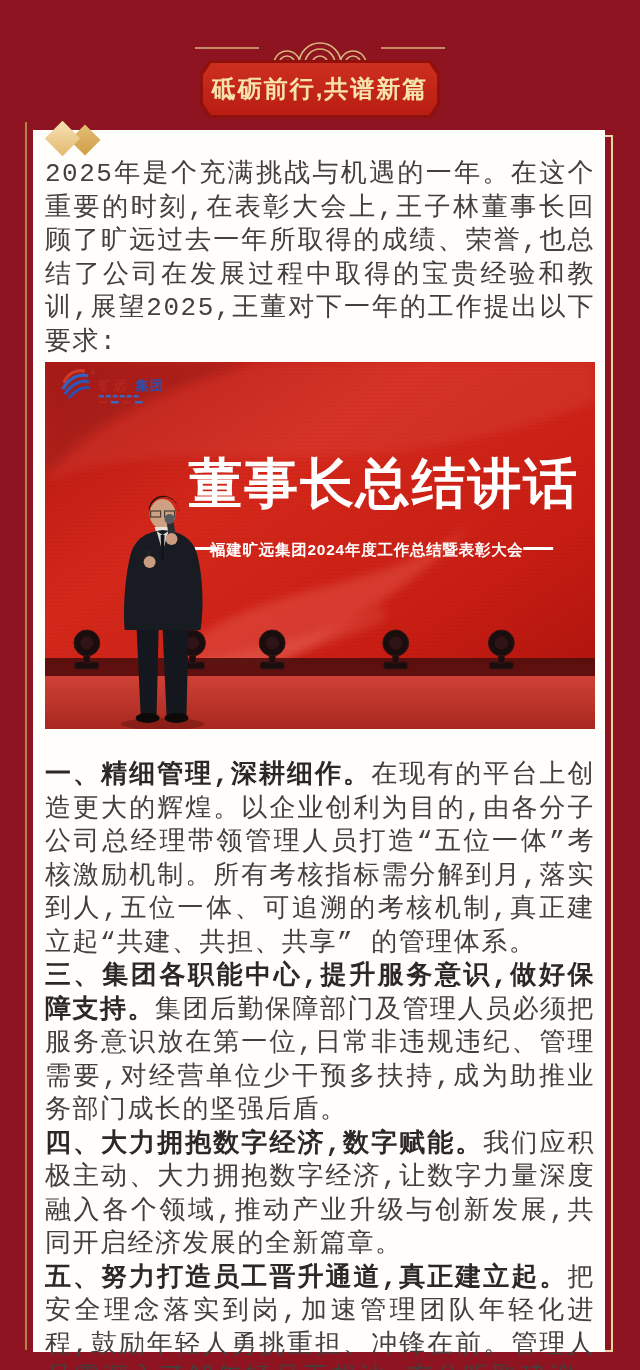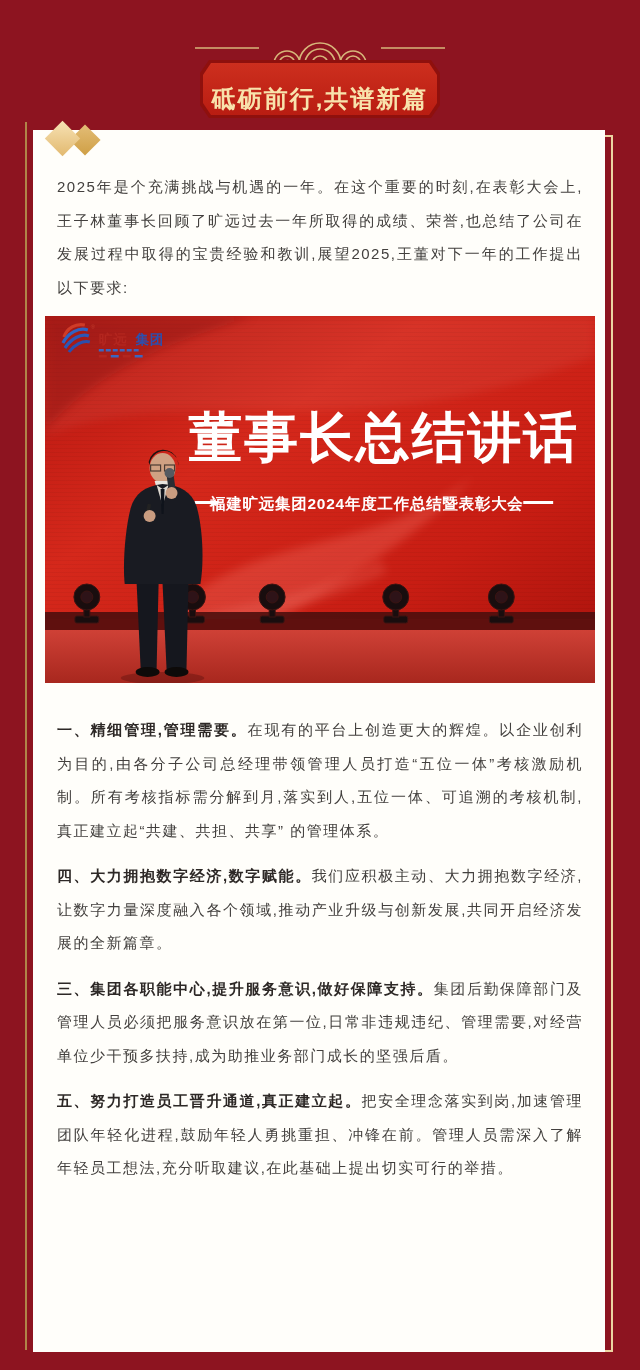--- a/index.html
+++ b/index.html
@@ -10,38 +10,38 @@
   
   .cloud{position:absolute;top:26px;left:195px;}
 
   
   .badge{position:absolute;top:60px;left:200px;width:240px;height:58px;background:#8f100d;
          clip-path:polygon(9px 0,calc(100% - 9px) 0,100% 13px,100% calc(100% - 13px),
                    calc(100% - 9px) 100%,9px 100%,0 calc(100% - 13px),0 13px);}
   .badge-inner{position:absolute;inset:3px;background:linear-gradient(180deg,#cd2f1e,#b91d12);
          clip-path:polygon(8px 0,calc(100% - 8px) 0,100% 12px,100% calc(100% - 12px),
                    calc(100% - 8px) 100%,8px 100%,0 calc(100% - 12px),0 12px);
-         display:flex;align-items:flex-end;justify-content:center;}
+         display:flex;align-items:center;justify-content:center;}
   .badge-text{font-size:24px;font-weight:bold;color:#f8e3ac;letter-spacing:2px;}
 
   
   .frame-a{position:absolute;left:25px;top:122px;height:1228px;width:0;
            border-left:2px solid #b08448;z-index:0;}
   .frame-b{position:absolute;left:45px;top:135px;width:568px;height:1217px;
            border:2px solid #ecd5a2;box-sizing:border-box;z-index:0;}
 
   .card{position:absolute;left:33px;top:130px;width:572px;height:1222px;background:#fffefa;
         z-index:1;box-sizing:border-box;padding:28px 10px 0 12px;}
 
   .diamond{position:absolute;width:25px;height:25px;transform:rotate(45deg);}
   .d2{left:74px;top:129px;width:22px;height:22px;background:linear-gradient(135deg,#e3bd77,#cf9f45);z-index:2;}
   .d1{left:50px;top:126px;background:linear-gradient(135deg,#f7e2b5,#e2b96f);z-index:3;}
 
-  .card p{margin:12px;font-size:15px;line-height:33.5px;letter-spacing:1.5px;color:#43403e;
-          text-align:justify;word-break:break-all;}
+  .card p{margin:0;font-size:26px;line-height:33.5px;letter-spacing:1.5px;color:#43403e;
+          text-align:justify;word-break:break-all;font-family:Liberation Mono, monospace;}
   .card p strong{color:#2d2826;font-weight:bold;}
   .intro{margin-bottom:3px;}
   .photo-wrap{width:550px;height:367px;margin-top:3px;line-height:0;}
   .paras{margin-top:30px;}
 </style>
 </head>
 <body>
 
 <div class="page">
 
@@ -190,20 +190,20 @@
           <circle cx="95" cy="200" r="6" fill="#c99c80"></circle>
           <path d="M82,268 L104,268 L102,353 L86,353 Z" fill="#15171e"></path>
           <path d="M108,268 L134,268 L132,353 L112,353 Z" fill="#15171e"></path>
           <ellipse cx="93" cy="356" rx="12" ry="5" fill="#0d0a09"></ellipse>
           <ellipse cx="122" cy="356" rx="12" ry="5" fill="#0d0a09"></ellipse>
         </g>
       </svg>
     </div>
 
     <div class="paras">
-      <p><strong>一、精细管理,管理需要。</strong><span>在现有的平台上创造更大的辉煌。以企业创利为目的,由各分子公司总经理带领管理人员打造“五位一体”考核激励机制。所有考核指标需分解到月,落实到人,五位一体、可追溯的考核机制,真正建立起“共建、共担、共享” 的管理体系。</span></p>
+      <p><strong>一、精细管理,深耕细作。</strong><span>在现有的平台上创造更大的辉煌。以企业创利为目的,由各分子公司总经理带领管理人员打造“五位一体”考核激励机制。所有考核指标需分解到月,落实到人,五位一体、可追溯的考核机制,真正建立起“共建、共担、共享” 的管理体系。</span></p>
+      <p><strong>三、集团各职能中心,提升服务意识,做好保障支持。</strong><span>集团后勤保障部门及管理人员必须把服务意识放在第一位,日常非违规违纪、管理需要,对经营单位少干预多扶持,成为助推业务部门成长的坚强后盾。</span></p>
       <p><strong>四、大力拥抱数字经济,数字赋能。</strong><span>我们应积极主动、大力拥抱数字经济,让数字力量深度融入各个领域,推动产业升级与创新发展,共同开启经济发展的全新篇章。</span></p>
-      <p><strong>三、集团各职能中心,提升服务意识,做好保障支持。</strong><span>集团后勤保障部门及管理人员必须把服务意识放在第一位,日常非违规违纪、管理需要,对经营单位少干预多扶持,成为助推业务部门成长的坚强后盾。</span></p>
       <p><strong>五、努力打造员工晋升通道,真正建立起。</strong><span>把安全理念落实到岗,加速管理团队年轻化进程,鼓励年轻人勇挑重担、冲锋在前。管理人员需深入了解年轻员工想法,充分听取建议,在此基础上提出切实可行的举措。</span></p>
     </div>
 
   </div>
 </div>
 
 </body></html>

